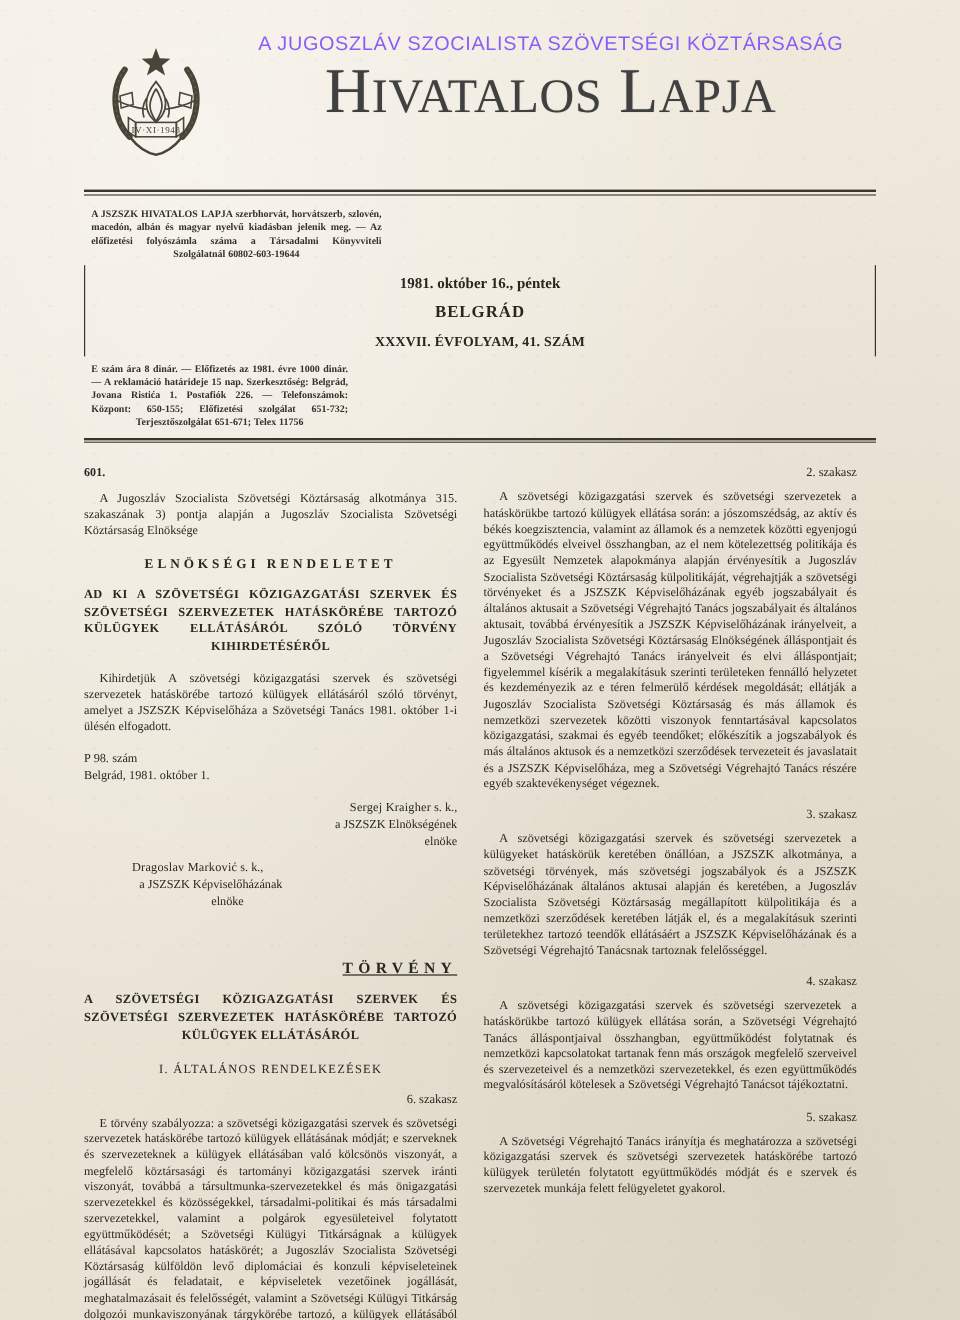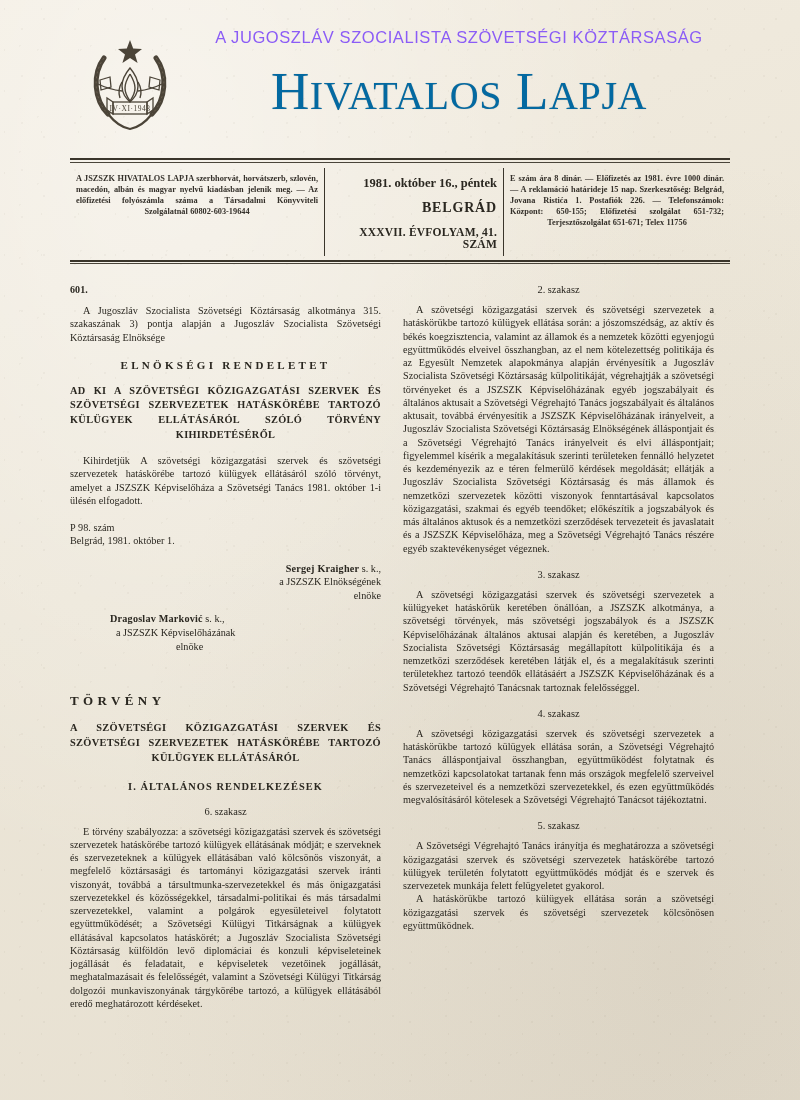--- a/index.html
+++ b/index.html
@@ -36,32 +36,32 @@
   .titles{padding-left:118px;text-align:center;}
   .kicker{
     font-size:16.5px;letter-spacing:.035em;
     font-family:"Liberation Sans", sans-serif;
     color:#8b5cf6;white-space:nowrap;
     margin-top:4px;
   }
   .bigtitle{
     font-size:53px;line-height:.98;letter-spacing:.012em;
     font-family:"Liberation Serif", serif;
-    color:#0369a1;margin-top:19px;white-space:nowrap;
+    color:#404040;margin-top:4px;white-space:nowrap;
     text-shadow:0 0 1px rgba(40,35,25,.25);
   }
   .bigtitle .sc{font-size:40px;}
 
   
   .rule{height:2px;background:#3a352b;margin-top:10px;}
   .rule.thin{height:1px;background:#4a453a;margin-top:1.5px;}
-  .hdrwrap{display:flex;margin-top:5px;align-items:stretch;}
+  .hdrwrap{display:flex;margin-top:5px;align-items:stretch;flex-direction:column;}
   .hdrcol{padding:5px 6px 4px;}
   .hdrcol.left{width:242px;}
-  .hdrcol.mid{flex:1;text-align:right;border-left:1px solid #3a352b;border-right:1px solid #3a352b;}
+  .hdrcol.mid{flex:1;text-align:center;border-left:1px solid #3a352b;border-right:1px solid #3a352b;}
   .hdrcol.right{width:214px;}
   .hdrcol.left p,.hdrcol.right p{
     margin:0;font-size:8.3px;line-height:1.33;
     text-align:justify;text-align-last:center;
     font-family:"Liberation Serif", serif;font-weight:bold;color:#34302a;
     word-spacing:.04em;
   }
   .hdrcol.mid .l1{font-size:12.5px;font-weight:bold;margin:3px 0 0;}
   .hdrcol.mid .l2{font-size:14px;font-weight:bold;margin:9px 0 0;letter-spacing:.06em;}
   .hdrcol.mid .l3{font-size:11.5px;font-weight:bold;margin:10px 0 2px;letter-spacing:.02em;}
@@ -85,43 +85,43 @@
     text-align:justify;text-align-last:center;
     font-weight:bold;font-size:10.3px;line-height:1.42;
     letter-spacing:.035em;margin-bottom:12px;text-indent:0;
   }
   .gap-s{height:9px;}
   .gap-m{height:14px;}
   .gap-l{height:20px;}
   .sig{
     text-align:right;font-size:10.2px;line-height:1.35;text-indent:0;
   }
-  .sig .nm{font-weight:bold;letter-spacing:.02em;}
+  .sig .nm{font-weight:normal;letter-spacing:.02em;}
   .sig2{
     text-align:left;font-size:10.2px;line-height:1.35;text-indent:0;
     padding-left:40px;
   }
-  .sig2 .nm{font-weight:bold;letter-spacing:.02em;}
+  .sig2 .nm{font-weight:normal;letter-spacing:.02em;}
   .sig2 .ln2{padding-left:6px;}
   .sig2 .ln3{padding-left:66px;}
   .lawhead{
-    text-align:left;font-weight:bold;font-size:13px;
-    letter-spacing:.34em;margin:0 0 11px;
+    text-align:right;font-weight:bold;font-size:13px;
+    letter-spacing:.34em;margin:0 0 11px;text-decoration:underline;
   }
   .lawsub{
     text-align:justify;text-align-last:center;
     font-weight:bold;font-size:10.4px;line-height:1.45;
     letter-spacing:.03em;margin-bottom:15px;text-indent:0;
   }
   .chapter{
     text-align:center;font-size:10.4px;letter-spacing:.10em;
-    margin:0 0 14px;text-indent:0;font-weight:bold;
+    margin:0 0 14px;text-indent:0;
   }
   .sect{
-    text-align:center;font-size:10.4px;margin:0 0 8px;text-indent:0;
+    text-align:right;font-size:10.4px;margin:0 0 8px;text-indent:0;
   }
   .sect-sp{margin-top:14px;}
   .plain{text-indent:0;}
 </style>
 </head>
 <body>
 
 <div class="page"></div>
 <div class="grain"></div>
 
@@ -233,17 +233,16 @@
       <p class="body">A szövetségi közigazgatási  szervek és szövetségi szervezetek a hatáskörükbe tartozó külügyek ellátása során: a jószomszédság, az aktív és békés koegzisztencia, valamint az államok és a nemzetek közötti egyenjogú együttműködés elveivel összhangban, az el nem kötelezettség politikája és az Egyesült Nemzetek alapokmánya alapján érvényesítik a Jugoszláv Szocialista Szövetségi Köztársaság külpolitikáját, végrehajtják a szövetségi törvényeket és a JSZSZK Képviselőházának egyéb jogszabályait és általános aktusait a Szövetségi Végrehajtó Tanács jogszabályait és általános aktusait, továbbá érvényesítik a JSZSZK Képviselőházának irányelveit, a Jugoszláv Szocialista Szövetségi Köztársaság Elnökségének  álláspontjait és a Szövetségi Végrehajtó Tanács irányelveit és elvi álláspontjait; figyelemmel kísérik a megalakításuk szerinti területeken fennálló helyzetet és kezdeményezik az e téren felmerülő kérdések megoldását; ellátják a Jugoszláv Szocialista Szövetségi Köztársaság és más államok és nemzetközi szervezetek közötti viszonyok fenntartásával kapcsolatos közigazgatási, szakmai és egyéb teendőket; előkészítik a jogszabályok és más általános aktusok és a nemzetközi szerződések tervezeteit és javaslatait és a JSZSZK Képviselőháza, meg a Szövetségi Végrehajtó Tanács részére egyéb szaktevékenységet végeznek.</p>
 
       <p class="sect sect-sp">3. szakasz</p>
       <p class="body">A szövetségi közigazgatási  szervek és szövetségi szervezetek a külügyeket hatáskörük keretében önállóan, a JSZSZK alkotmánya, a szövetségi törvények, más szövetségi jogszabályok és a JSZSZK Képviselőházának általános aktusai alapján és keretében, a Jugoszláv Szocialista Szövetségi Köztársaság megállapított külpolitikája és a nemzetközi szerződések keretében látják el, és a megalakításuk szerinti területekhez tartozó teendők ellátásáért a JSZSZK Képviselőházának és a Szövetségi Végrehajtó Tanácsnak tartoznak felelősséggel.</p>
 
       <p class="sect sect-sp">4. szakasz</p>
       <p class="body">A szövetségi közigazgatási  szervek és szövetségi szervezetek a hatáskörükbe tartozó külügyek ellátása során, a Szövetségi Végrehajtó Tanács álláspontjaival összhangban, együttműködést folytatnak és nemzetközi kapcsolatokat tartanak fenn más országok megfelelő szerveivel és szervezeteivel és a nemzetközi szervezetekkel, és ezen együttműködés megvalósításáról kötelesek a Szövetségi Végrehajtó Tanácsot tájékoztatni.</p>
 
       <p class="sect sect-sp">5. szakasz</p>
       <p class="body">A Szövetségi Végrehajtó Tanács irányítja és meghatározza a szövetségi közigazgatási szervek és szövetségi szervezetek hatáskörébe tartozó külügyek területén folytatott együttműködés módját és e szervek és szervezetek munkája felett felügyeletet gyakorol.</p>
-      <p class="body">A hatáskörükbe tartozó külügyek ellátása során a szövetségi közigazgatási szervek és szövetségi szervezetek kölcsönösen együttműködnek.</p>
     </div>
 
   </div>
 </div>
 
 </body></html>

